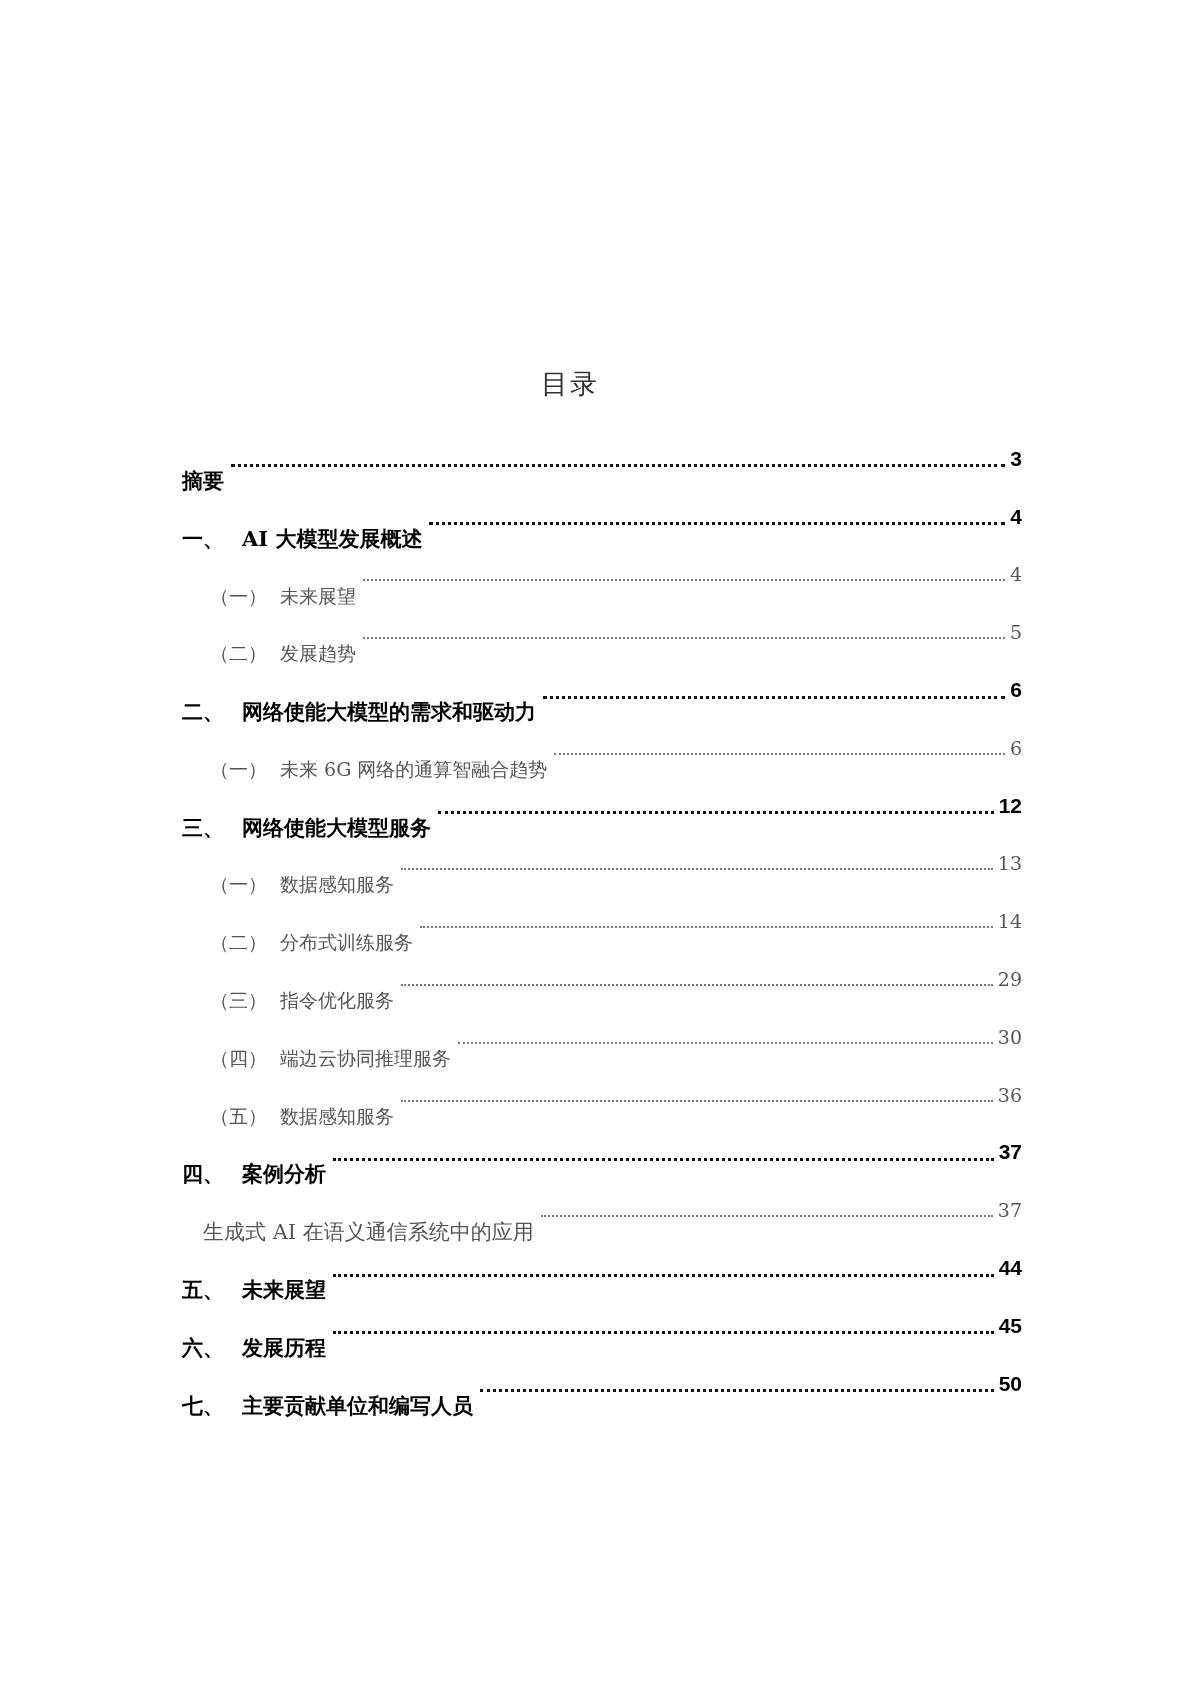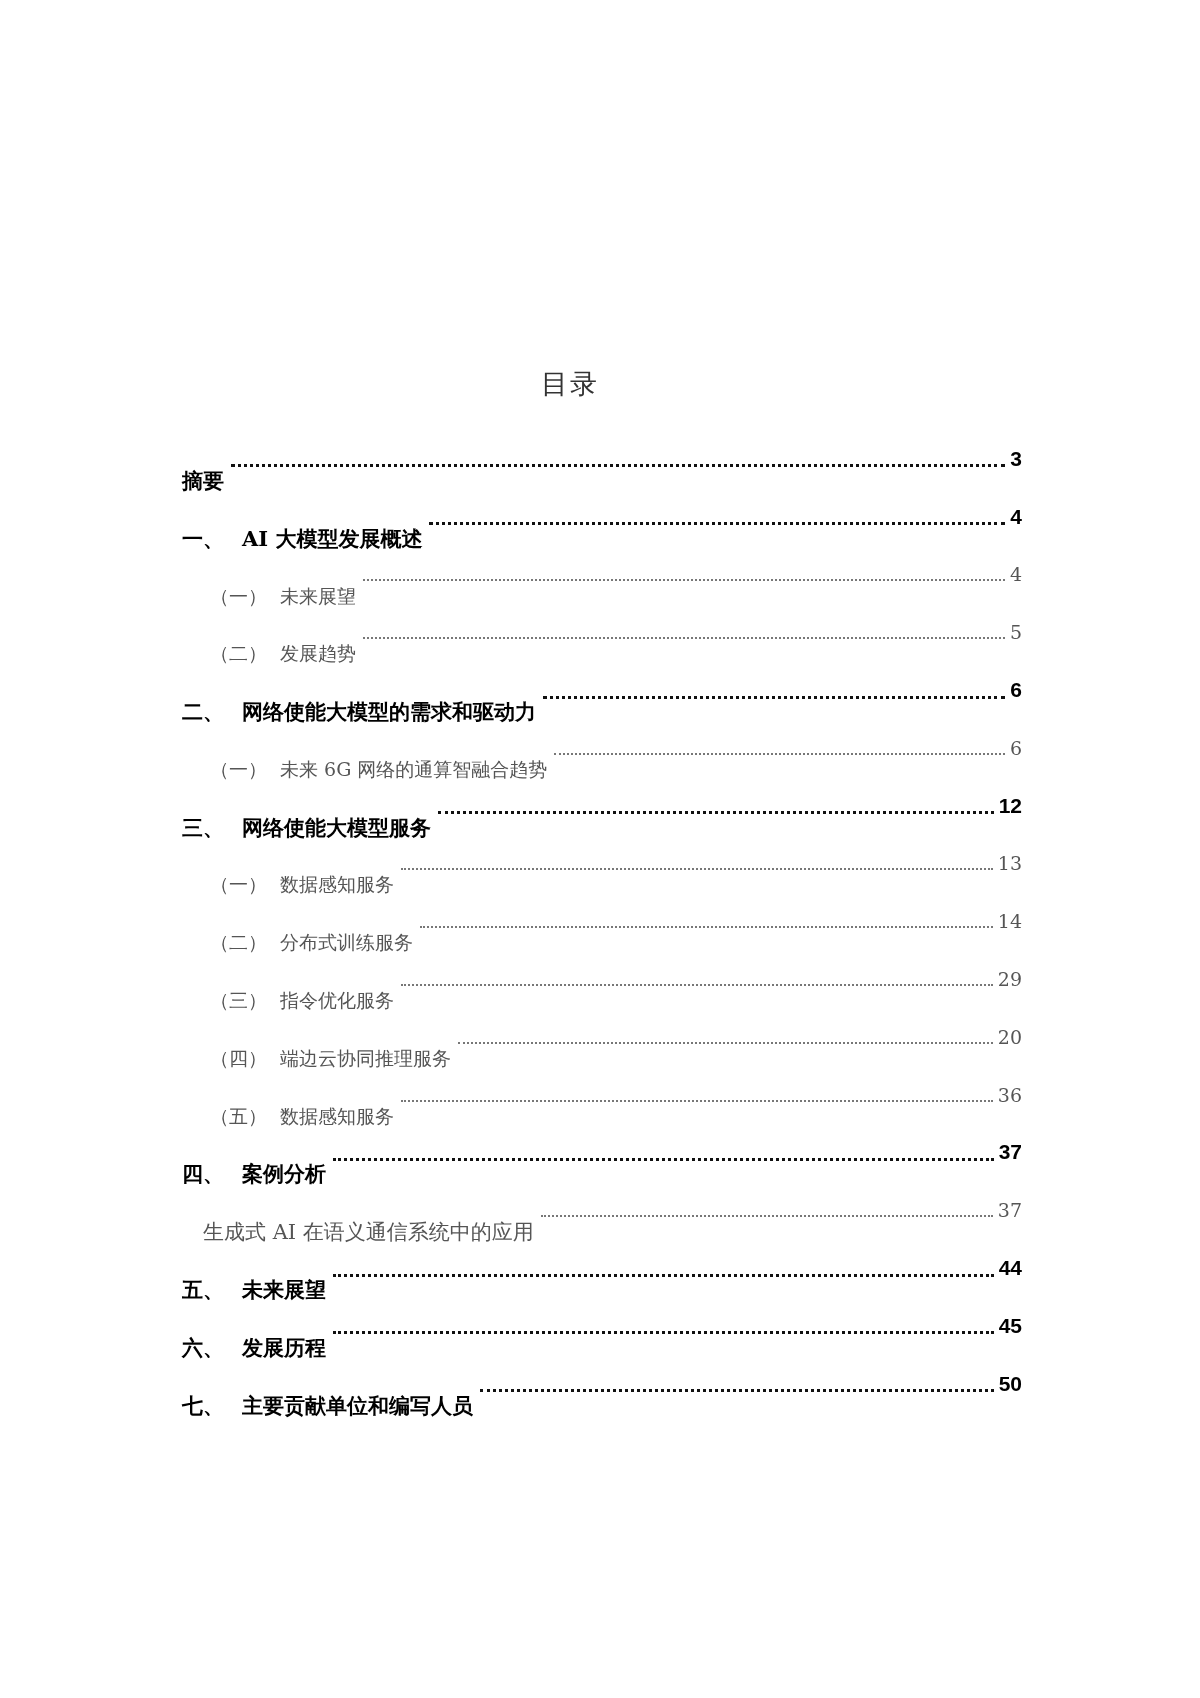--- a/index.html
+++ b/index.html
@@ -76,21 +76,21 @@
     <span class="page">14</span>
   </div>
   <div class="row lvl2">
     <span class="label"><span class="num">（三）</span><span>指令优化服务</span></span>
     <span class="leader"></span>
     <span class="page">29</span>
   </div>
   <div class="row lvl2">
     <span class="label"><span class="num">（四）</span><span>端边云协同推理服务</span></span>
     <span class="leader"></span>
-    <span class="page">20</span>
+    <span class="page">30</span>
   </div>
   <div class="row lvl2">
     <span class="label"><span class="num">（五）</span><span>数据感知服务</span></span>
     <span class="leader"></span>
     <span class="page">36</span>
   </div>
   <div class="row lvl1">
     <span class="label"><span class="num">四、</span><span>案例分析</span></span>
     <span class="leader"></span>
     <span class="page">37</span>

